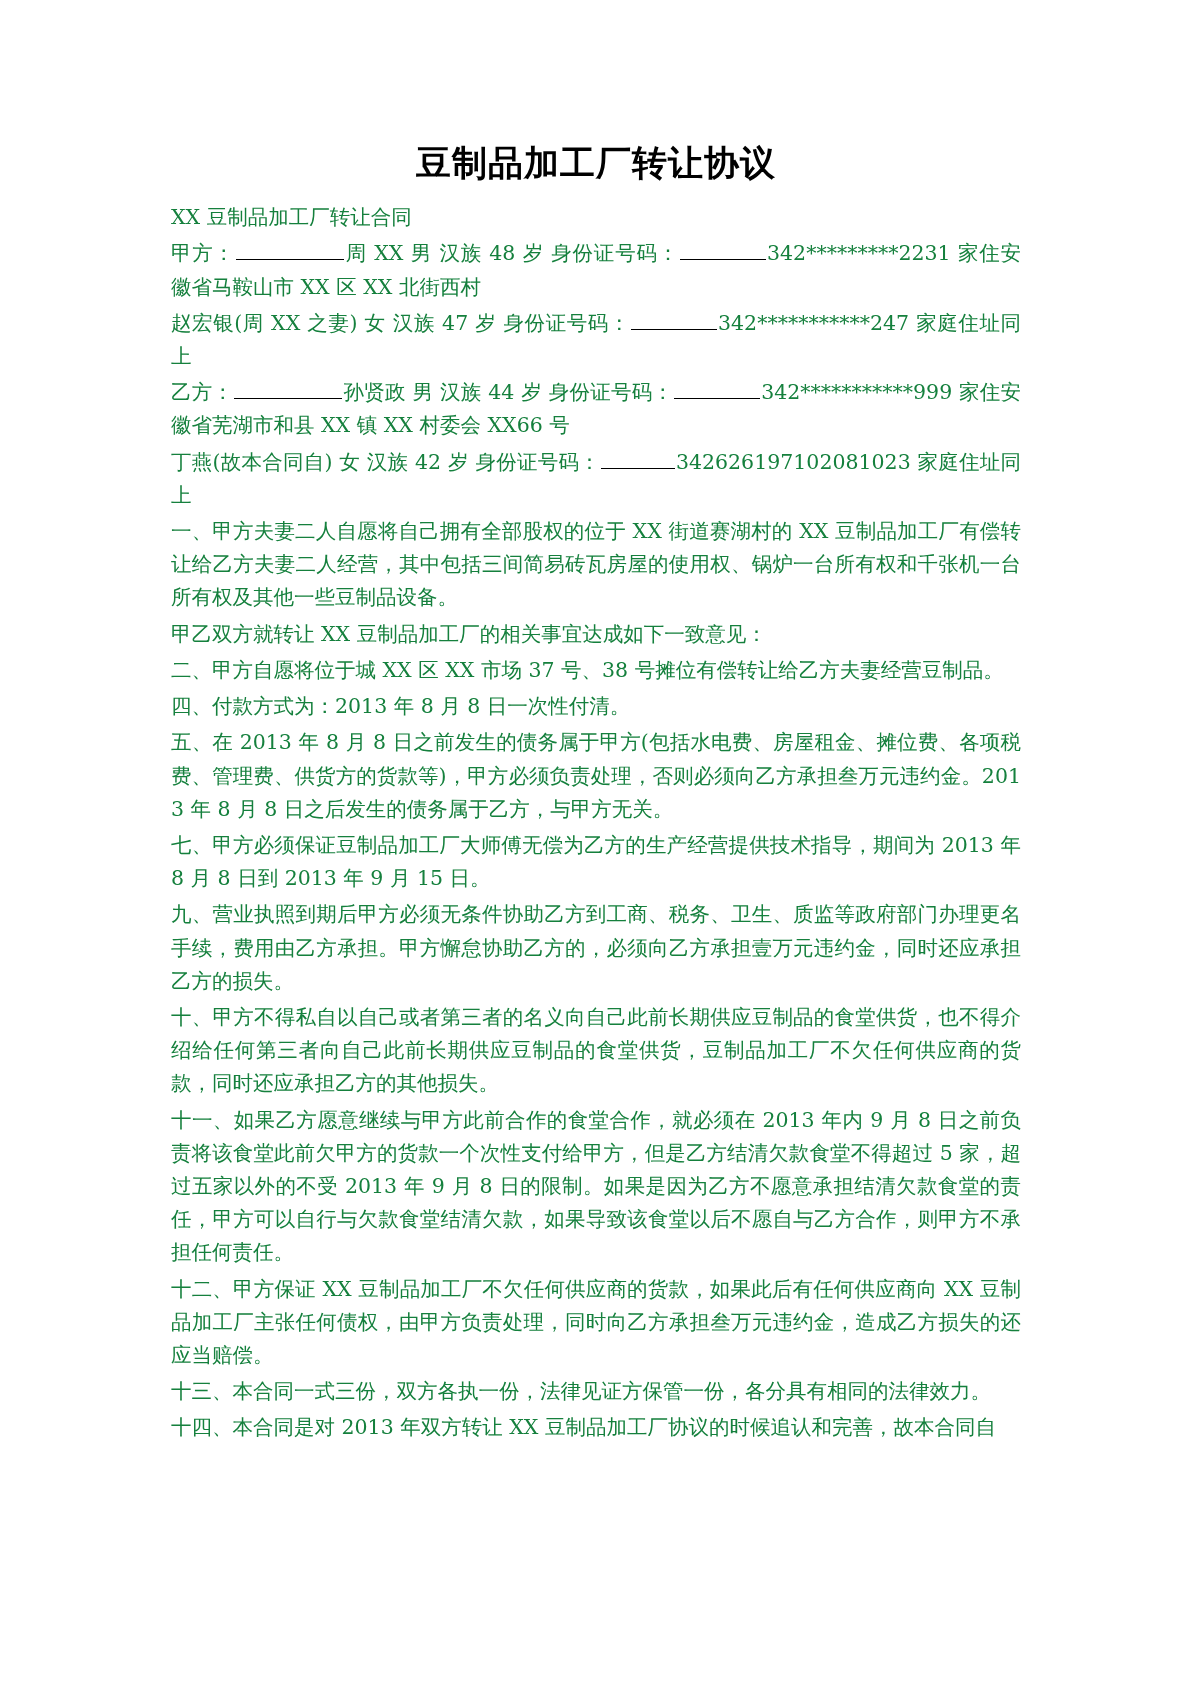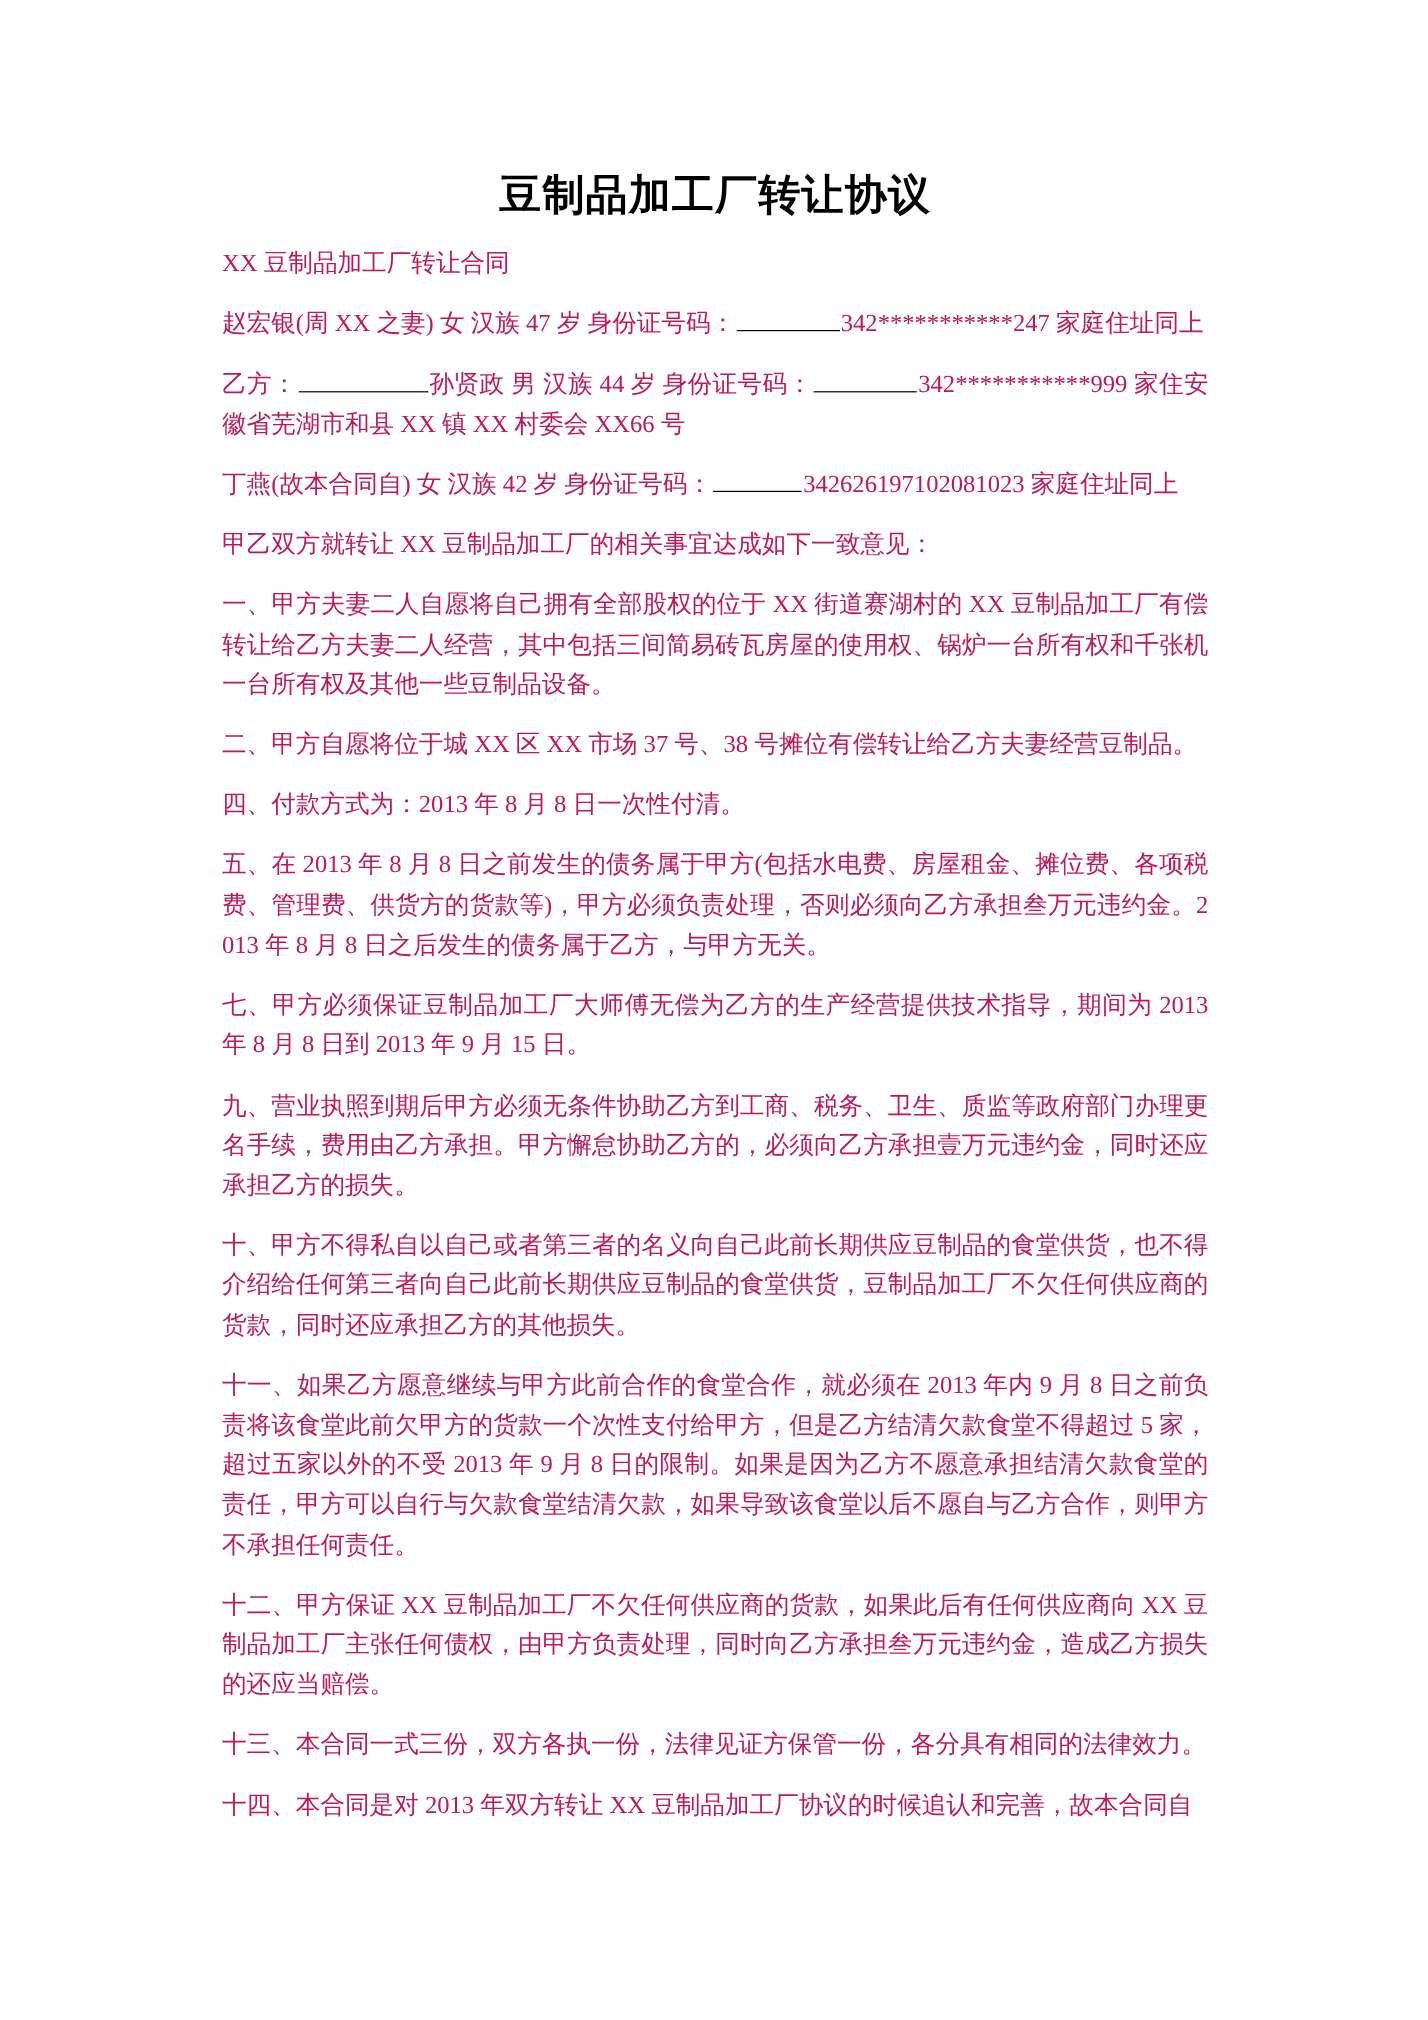--- a/index.html
+++ b/index.html
@@ -36,24 +36,23 @@
     text-align: center;
     letter-spacing: 1px;
     margin: 0 0 14px 0;
     color: #000;
   }
   .para {
     font-size: 20.5px;
     line-height: 1.62;
     text-align: justify;
     text-justify: inter-ideograph;
-    margin: 17px;
-    color: #be185d;
+    margin: 3px;
+    color: #15803d;
     word-break: break-all;
-    font-family: Liberation Serif, serif;
   }
   .blank-line {
     display: inline-block;
     border-bottom: 1px solid #000;
     vertical-align: baseline;
     height: 0.92em;
     margin: 0 1px;
   }
   .bl-wide { width: 108px; }
   .bl-mid  { width: 86px; }
@@ -62,30 +61,31 @@
 </head>
 <body>
 
 <div class="page">
   <div class="content">
 
     <h1 class="doc-title">豆制品加工厂转让协议</h1>
 
     <p class="para">XX 豆制品加工厂转让合同</p>
 
+    <p class="para"><span>甲方：</span><span class="blank-line bl-wide"></span><span>周 XX</span>&nbsp;<span>男</span>&nbsp;<span>汉族</span>&nbsp;<span>48 岁</span>&nbsp;<span>身份证号码：</span><span class="blank-line bl-mid"></span><span>342*********2231</span>&nbsp;<span>家住安徽省马鞍山市 XX 区 XX 北街西村</span></p>
 
     <p class="para"><span>赵宏银(周 XX 之妻)</span>&nbsp;<span>女</span>&nbsp;<span>汉族</span>&nbsp;<span>47 岁</span>&nbsp;<span>身份证号码：</span><span class="blank-line bl-mid"></span><span>342***********247</span>&nbsp;<span>家庭住址同上</span></p>
 
     <p class="para"><span>乙方：</span><span class="blank-line bl-wide"></span><span>孙贤政</span>&nbsp;<span>男</span>&nbsp;<span>汉族</span>&nbsp;<span>44 岁</span>&nbsp;<span>身份证号码：</span><span class="blank-line bl-mid"></span><span>342***********999</span>&nbsp;<span>家住安徽省芜湖市和县 XX 镇 XX 村委会 XX66 号</span></p>
 
     <p class="para"><span>丁燕(故本合同自)</span>&nbsp;<span>女</span>&nbsp;<span>汉族</span>&nbsp;<span>42 岁</span>&nbsp;<span>身份证号码：</span><span class="blank-line bl-narrow"></span><span>342626197102081023</span>&nbsp;<span>家庭住址同上</span></p>
 
+    <p class="para">一、甲方夫妻二人自愿将自己拥有全部股权的位于 XX 街道赛湖村的 XX 豆制品加工厂有偿转让给乙方夫妻二人经营，其中包括三间简易砖瓦房屋的使用权、锅炉一台所有权和千张机一台所有权及其他一些豆制品设备。</p>
+
     <p class="para">甲乙双方就转让 XX 豆制品加工厂的相关事宜达成如下一致意见：</p>
-
-    <p class="para">一、甲方夫妻二人自愿将自己拥有全部股权的位于 XX 街道赛湖村的 XX 豆制品加工厂有偿转让给乙方夫妻二人经营，其中包括三间简易砖瓦房屋的使用权、锅炉一台所有权和千张机一台所有权及其他一些豆制品设备。</p>
     <p class="para">二、甲方自愿将位于城 XX 区 XX 市场 37 号、38 号摊位有偿转让给乙方夫妻经营豆制品。</p>
     <p class="para">四、付款方式为：2013 年 8 月 8 日一次性付清。</p>
     <p class="para">五、在 2013 年 8 月 8 日之前发生的债务属于甲方(包括水电费、房屋租金、摊位费、各项税费、管理费、供货方的货款等)，甲方必须负责处理，否则必须向乙方承担叁万元违约金。2013 年 8 月 8 日之后发生的债务属于乙方，与甲方无关。</p>
     <p class="para">七、甲方必须保证豆制品加工厂大师傅无偿为乙方的生产经营提供技术指导，期间为 2013 年 8 月 8 日到 2013 年 9 月 15 日。</p>
     <p class="para">九、营业执照到期后甲方必须无条件协助乙方到工商、税务、卫生、质监等政府部门办理更名手续，费用由乙方承担。甲方懈怠协助乙方的，必须向乙方承担壹万元违约金，同时还应承担乙方的损失。</p>
     <p class="para">十、甲方不得私自以自己或者第三者的名义向自己此前长期供应豆制品的食堂供货，也不得介绍给任何第三者向自己此前长期供应豆制品的食堂供货，豆制品加工厂不欠任何供应商的货款，同时还应承担乙方的其他损失。</p>
     <p class="para">十一、如果乙方愿意继续与甲方此前合作的食堂合作，就必须在 2013 年内 9 月 8 日之前负责将该食堂此前欠甲方的货款一个次性支付给甲方，但是乙方结清欠款食堂不得超过 5 家，超过五家以外的不受 2013 年 9 月 8 日的限制。如果是因为乙方不愿意承担结清欠款食堂的责任，甲方可以自行与欠款食堂结清欠款，如果导致该食堂以后不愿自与乙方合作，则甲方不承担任何责任。</p>
     <p class="para">十二、甲方保证 XX 豆制品加工厂不欠任何供应商的货款，如果此后有任何供应商向 XX 豆制品加工厂主张任何债权，由甲方负责处理，同时向乙方承担叁万元违约金，造成乙方损失的还应当赔偿。</p>
     <p class="para">十三、本合同一式三份，双方各执一份，法律见证方保管一份，各分具有相同的法律效力。</p>
     <p class="para">十四、本合同是对 2013 年双方转让 XX 豆制品加工厂协议的时候追认和完善，故本合同自</p>

